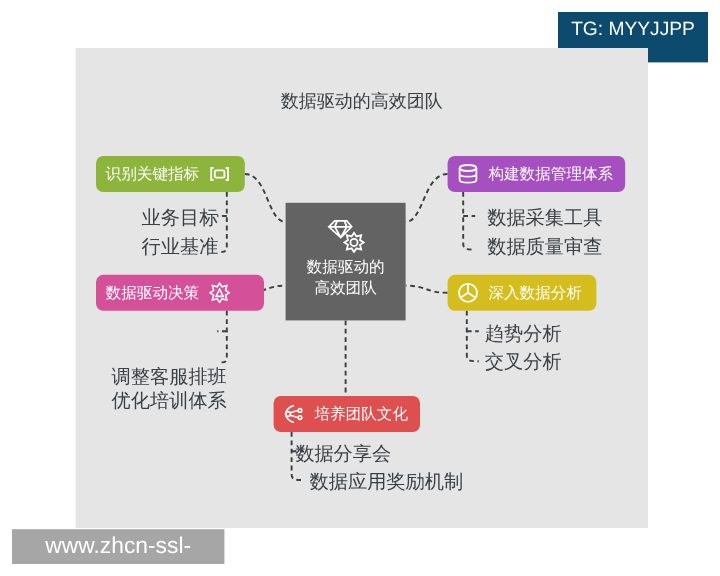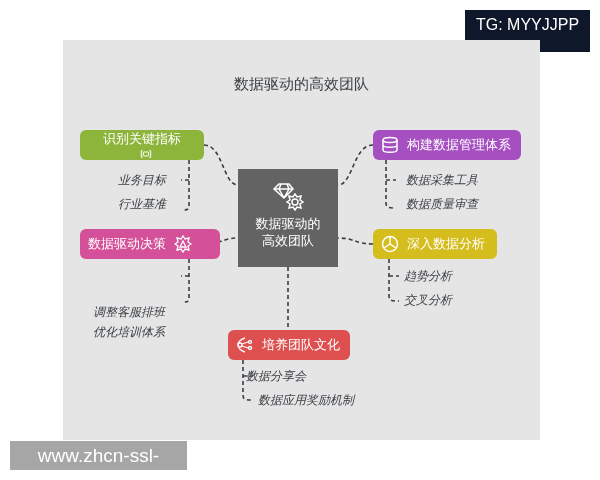--- a/index.html
+++ b/index.html
@@ -1,26 +1,26 @@
 <!DOCTYPE html>
 <html><head>
 <meta charset="utf-8">
 <style>
   html,body{margin:0;padding:0;}
   body{width:600px;height:480px;position:relative;background:#ffffff;overflow:hidden;font-family:"DejaVu Sans","Liberation Sans",sans-serif;}
-  .wm-top{position:absolute;left:465px;top:10px;width:125px;height:42px;background:#0f172a;color:#fff;font-size:16px;line-height:30px;text-align:center;font-family:"Liberation Sans",sans-serif;}
+  .wm-top{position:absolute;left:465px;top:10px;width:125px;height:42px;background:#0c4a6e;color:#fff;font-size:16px;line-height:30px;text-align:center;font-family:"Liberation Sans",sans-serif;}
   .wm-bottom{position:absolute;left:10px;top:441px;width:177px;height:29px;background:#a6a6a6;color:#fff;font-size:19px;line-height:29px;text-align:center;font-family:"Liberation Sans",sans-serif;}
   .panel{position:absolute;left:63px;top:40px;width:477px;height:400px;background:#e5e5e5;}
   .title{position:absolute;left:0;top:35px;width:477px;text-align:center;font-size:15px;color:#3a3f44;}
   svg.lines{position:absolute;left:0;top:0;}
   .node{position:absolute;height:30px;border-radius:6px;color:#fff;font-size:13px;display:flex;align-items:center;box-sizing:border-box;padding:0 8px;white-space:nowrap;}
   .node .ic{width:18px;height:18px;display:inline-block;}
   .center{position:absolute;left:175px;top:129px;width:100px;height:98px;background:#636363;border-radius:0;color:#fff;text-align:center;font-size:13px;line-height:17px;}
   .center .ic{display:block;margin:12px auto 4px;width:34px;height:30px;}
-  .leaf{position:absolute;font-size:12px;color:#3a3f44;white-space:nowrap;font-style:italic;}
+  .leaf{position:absolute;font-size:16px;color:#3a3f44;white-space:nowrap;}
 </style>
 </head>
 <body>
 
 <div class="wm-top">TG: MYYJJPP</div>
 
 <div class="panel">
   <div class="title">数据驱动的高效团队</div>
 
   <svg class="lines" width="477" height="400">
@@ -53,21 +53,21 @@
       <g fill="none" stroke="#fff" stroke-width="1.5">
         <path d="M3 8 L8 3 L18 3 L22 8 L13 17 Z M3 8 L22 8 M10 3 L8 8 L13 17 M16 3 L18 8 L13 17"></path>
         <circle cx="24" cy="21" r="3"></circle>
         <path d="M24 13 L26 16 L30 15 L29 19 L32 21 L29 23 L30 27 L26 26 L24 29 L22 26 L18 27 L19 23 L16 21 L19 19 L18 15 L22 16 Z"></path>
       </g>
     </svg>
     <div>数据驱动的</div>
     <div>高效团队</div>
   </div>
 
-  <div class="node" style="left:17px;top:90px;width:124px;background:#8db53c;flex-direction:column;">
+  <div class="node" style="left:17px;top:90px;width:124px;background:#8db53c;">
     <span>识别关键指标</span>
     <svg class="ic" style="margin-left:8px" viewBox="0 0 18 18">
       <g fill="none" stroke="#fff" stroke-width="1.5">
           <path d="M4 4 L2 4 L2 14 L4 14 M14 4 L16 4 L16 14 L14 14"></path>
           <rect x="5" y="6" width="8" height="6" rx="1"></rect>
         </g>
     </svg>
   </div>
   <div class="leaf" style="left:55px;top:132px;">业务目标</div>
   <div class="leaf" style="left:55px;top:156px;">行业基准</div>

